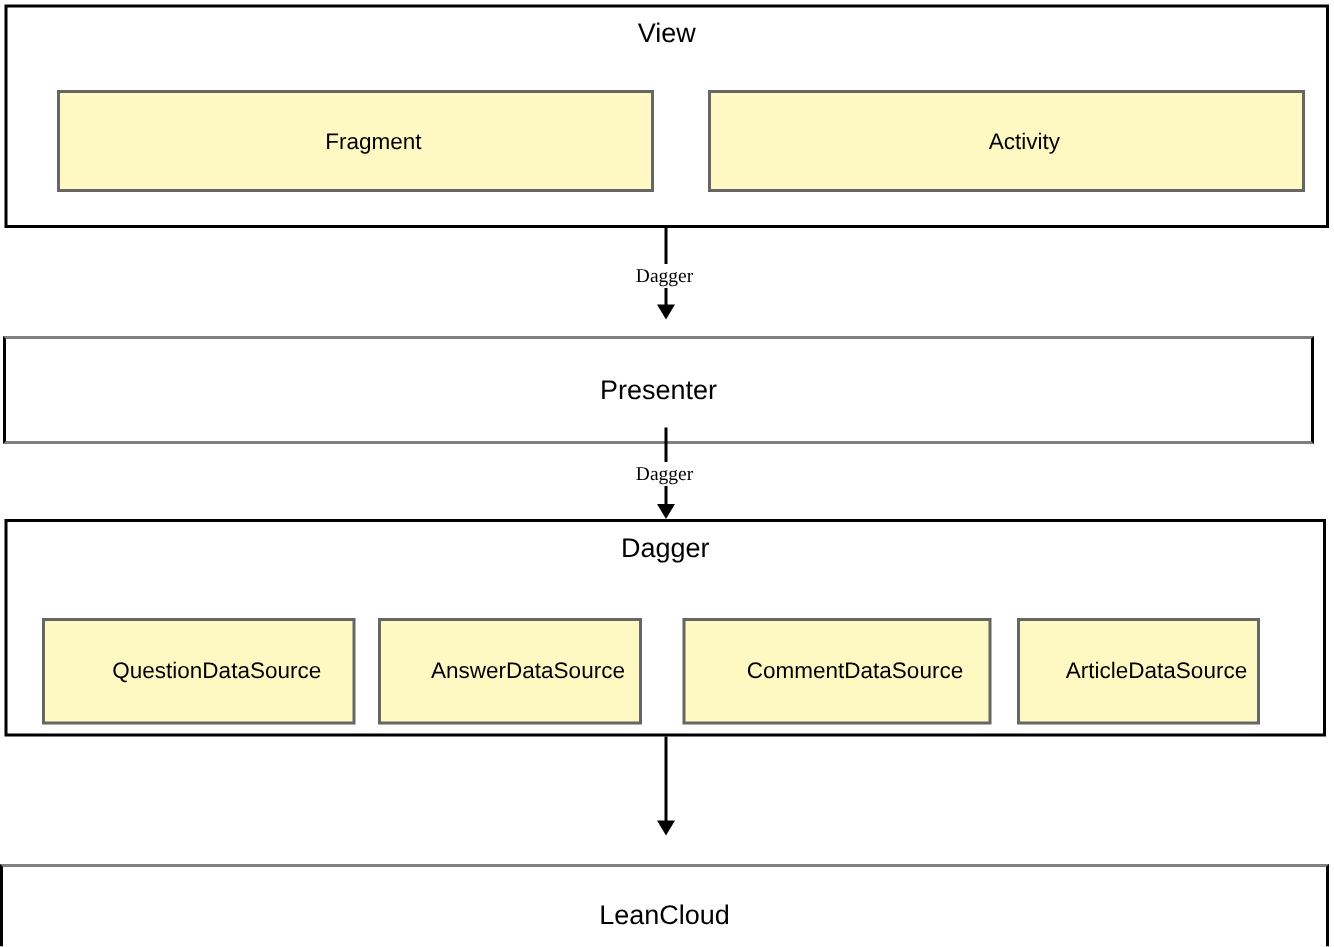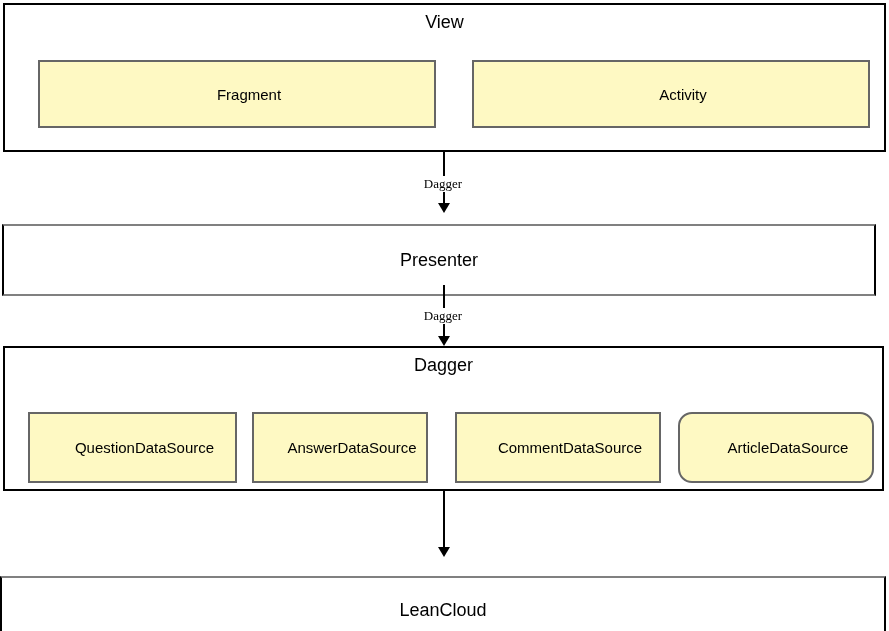--- a/index.html
+++ b/index.html
@@ -74,21 +74,21 @@
   #presenter-frame { left:2px;   top:224px; width:874px; height:72px; }
 
   #arrow2-line     { left:443px; top:285px; height:53px; }
   #arrow2-head     { left:438px; top:336px; }
   #arrow2-label    { left:443px; top:308px; }
 
   #model-frame     { left:3px;   top:346px; width:881px; height:145px; }
   #qds-box         { left:23px;  top:64px;  width:209px; height:71px; }
   #ads-box         { left:247px; top:64px;  width:176px; height:71px; }
   #cds-box         { left:450px; top:64px;  width:206px; height:71px; }
-  #artds-box       { left:673px; top:64px;  width:196px; height:71px;border-radius:14px; }
+  #artds-box       { left:673px; top:64px;  width:162px; height:71px; }
 
   #arrow3-line     { left:443px; top:491px; height:58px; }
   #arrow3-head     { left:438px; top:547px; }
 
   #leancloud-frame { left:0px;   top:576px; width:886px; height:68px; }
 </style>
 </head>
 <body>
 
 <div class="canvas">

